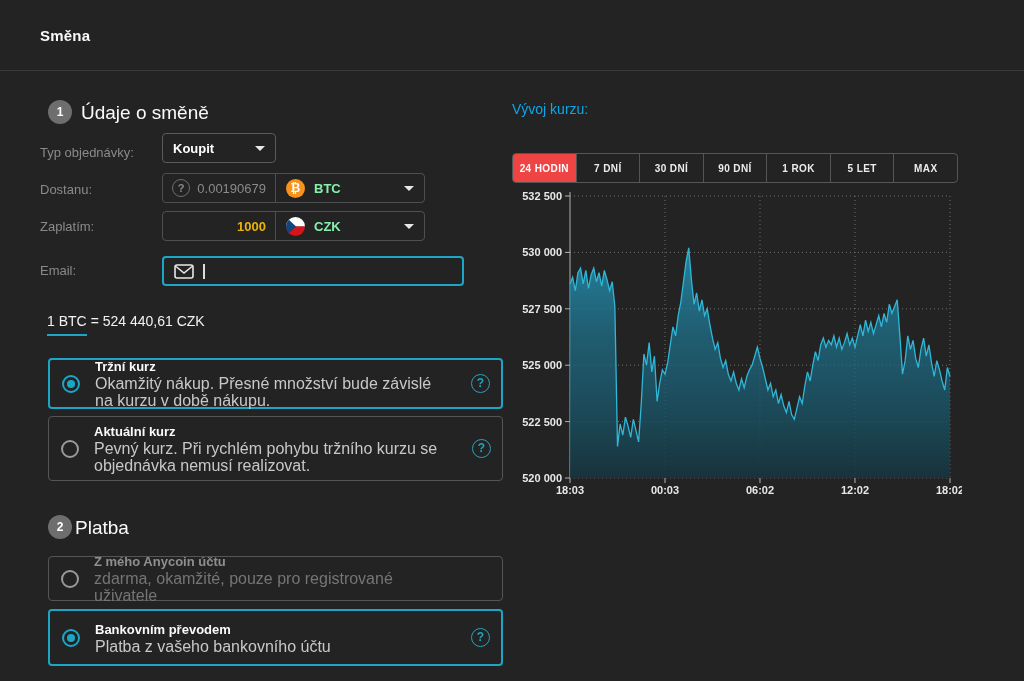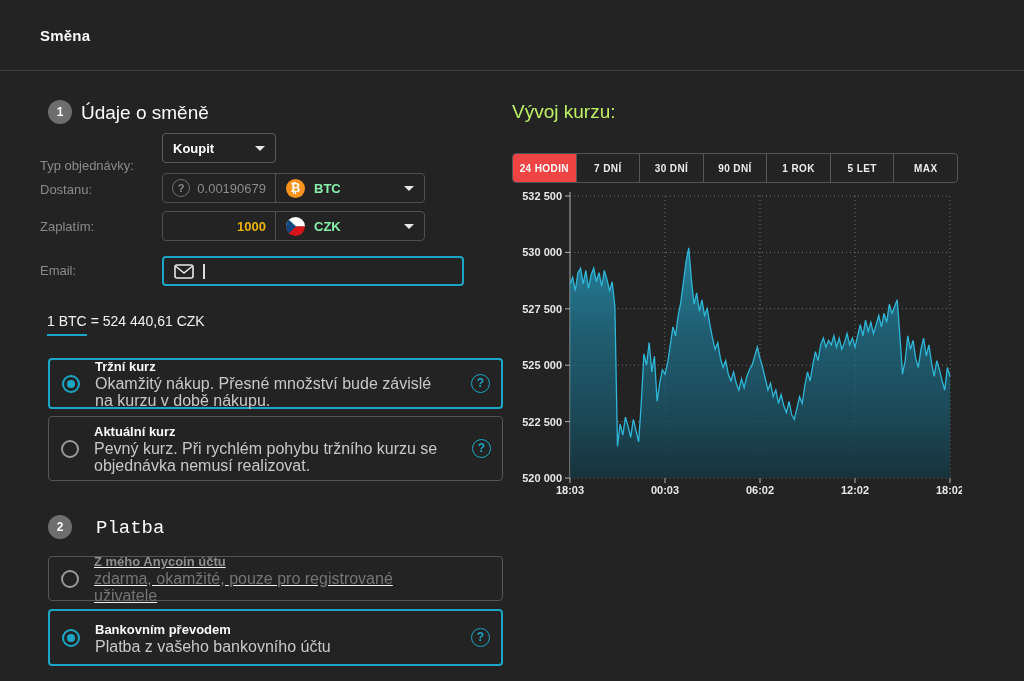--- a/index.html
+++ b/index.html
@@ -64,40 +64,40 @@
   .card .txt { margin-left:15px; width:350px; }
   .card .t { font-size:13px; font-weight:bold; color:#fafafa; line-height:17px; }
   .card .d { font-size:16px; color:#c8c8c8; line-height:17px; }
   .card.dim .t { color:#8f8f8f; }
   .card.dim .d { color:#757575; }
   .qmark { position:absolute; right:11px; top:50%; margin-top:-10px; width:19px; height:19px;
     border-radius:50%; border:1.5px solid #1ba6c6; color:#1ba6c6; font-size:12px; font-weight:bold;
     display:flex; align-items:center; justify-content:center; }
 
   
-  #chart-title { position:absolute; left:512px; top:101px; font-size:19px; color:#bef264; }
+  #chart-title { position:absolute; left:512px; top:101px; font-size:14px; color:#0ea5e9; }
   #tabs { position:absolute; left:512px; top:153px; width:446px; height:30px; display:flex;
     border:1px solid #555; border-radius:4px; overflow:hidden; }
   .tab { flex:1; display:flex; align-items:center; justify-content:center; font-size:10px;
     font-weight:bold; letter-spacing:.4px; color:#ececec; border-right:1px solid #555; cursor:pointer; }
   .tab:last-child { border-right:none; }
   .tab.active { background:#ef4444; color:#fff; }
   #chart-wrap { position:absolute; left:512px; top:190px; width:450px; height:315px; }
 </style>
 </head>
 <body>
 
 <div id="topbar">
   <div class="title">Směna</div>
 </div>
 
 <div class="sec-num" style="left:48px; top:100px;">1</div>
 <div class="sec-title" style="left:81px; top:102px;">Údaje o směně</div>
 
-<div class="flabel" style="top:158px;">Typ objednávky:</div>
+<div class="flabel" style="top:145px;">Typ objednávky:</div>
 <div class="selectbox" style="top:133px;">
   <span class="val">Koupit</span>
   <span class="arrow-down"></span>
 </div>
 
 <div class="flabel" style="top:182px;">Dostanu:</div>
 <div class="pairfield" style="top:173px;">
   <div class="amount muted">
     <span class="qmark-gray">?</span>
     <span>0.00190679</span>
@@ -162,23 +162,23 @@
 <div class="card unsel" style="top:416px; height:65px;">
   <span class="radio off"></span>
   <div class="txt">
     <div class="t">Aktuální kurz</div>
     <div class="d">Pevný kurz. Při rychlém pohybu tržního kurzu se objednávka nemusí realizovat.</div>
   </div>
   <span class="qmark">?</span>
 </div>
 
 <div class="sec-num" style="left:48px; top:515px;">2</div>
-<div class="sec-title" style="left:96px; top:517px;font-family:Liberation Mono, monospace;">Platba</div>
-
-<div class="card unsel dim" style="top:556px; height:45px;text-decoration:underline;">
+<div class="sec-title" style="left:75px; top:517px;">Platba</div>
+
+<div class="card unsel dim" style="top:556px; height:45px;">
   <span class="radio off"></span>
   <div class="txt">
     <div class="t">Z mého Anycoin účtu</div>
     <div class="d">zdarma, okamžité, pouze pro registrované uživatele</div>
   </div>
 </div>
 
 <div class="card sel" style="top:609px; height:57px;">
   <span class="radio on"></span>
   <div class="txt">

